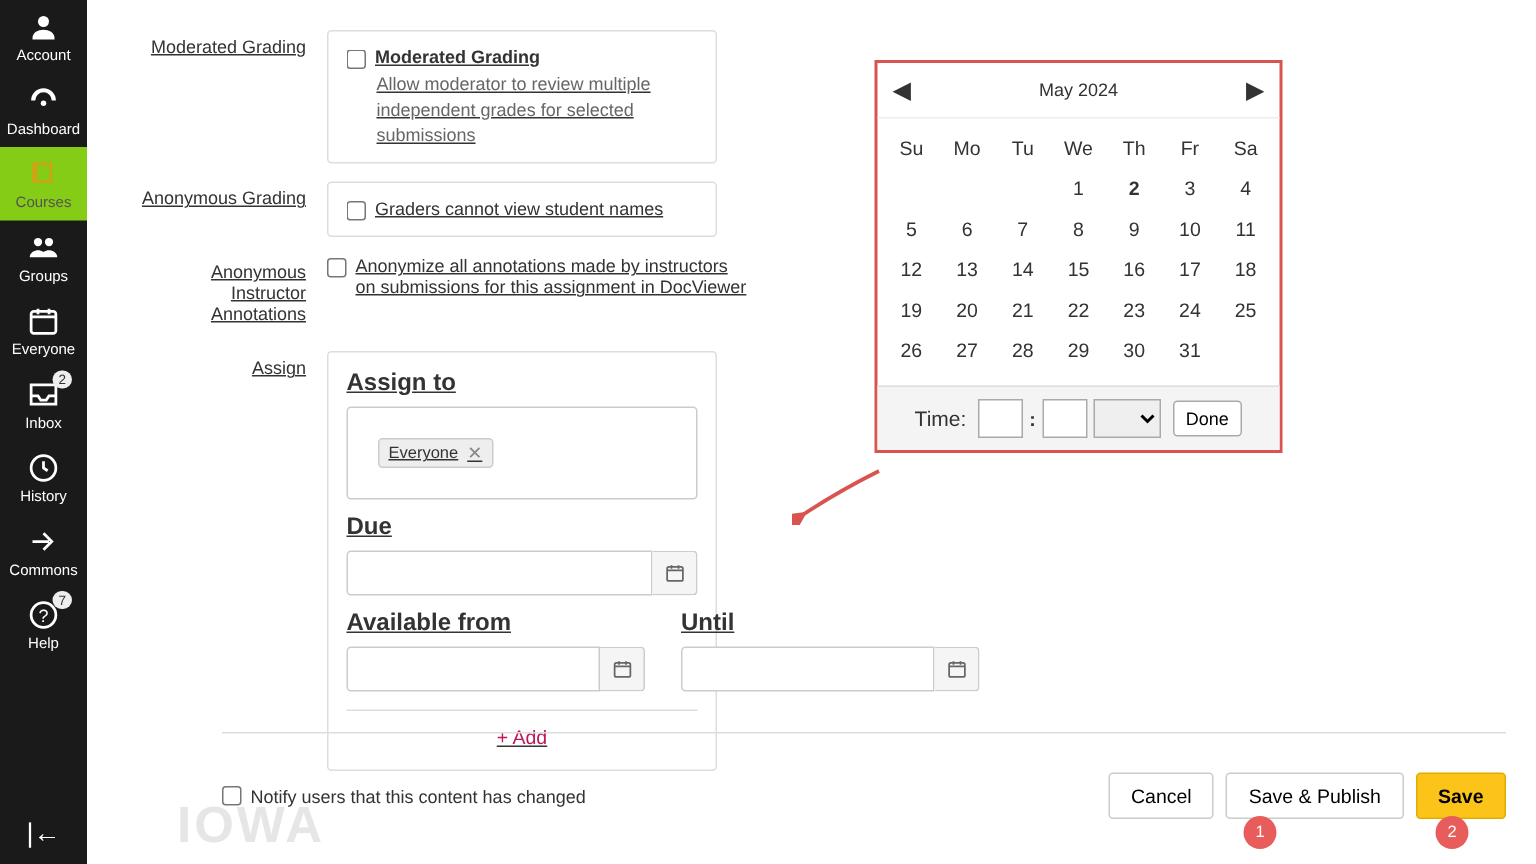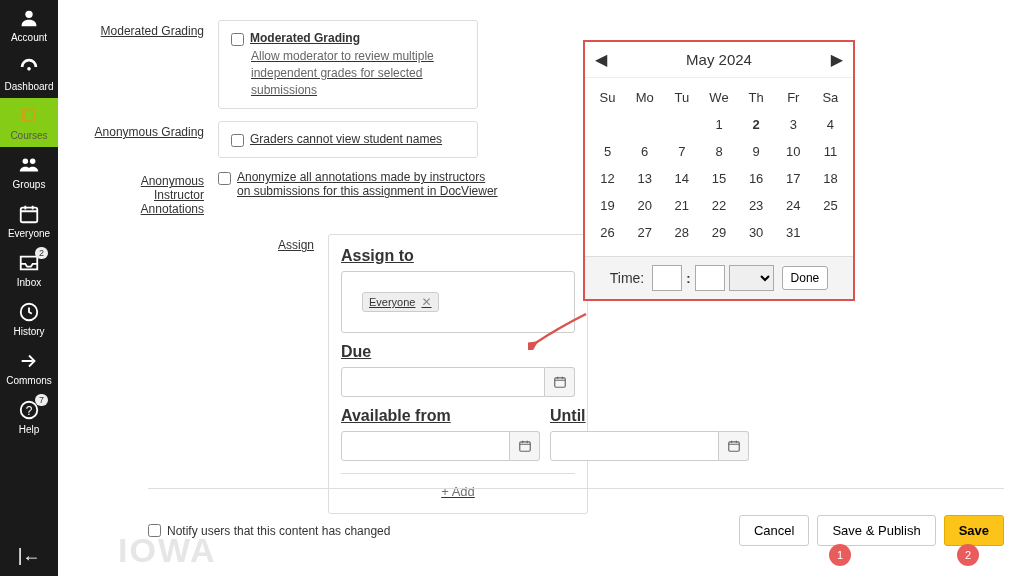--- a/index.html
+++ b/index.html
@@ -31,29 +31,29 @@
   
   .assign-box { border: 1px solid #ddd; border-radius: 3px; padding: 12px; width: 260px; }
   .assign-label { font-weight: bold; font-size: 16px; margin-bottom: 6px; display: block; }
   .tag-input { border: 1px solid #ccc; background: #fff; padding: 20px; border-radius: 3px; min-height: 30px; display: flex; flex-wrap: wrap; gap: 4px; align-items: center; margin-bottom: 10px; }
   .tag { background: #eee; border: 1px solid #ccc; border-radius: 3px; padding: 2px 6px; font-size: 11px; display: inline-flex; align-items: center; gap: 6px; }
   .tag-x { color: #888; cursor: pointer; font-size: 12px; }
   .date-field-wrap { display: flex; align-items: center; }
   .date-field { border: 1px solid #ccc; height: 30px; flex: 1; padding: 0 6px; font-size: 12px; border-radius: 3px 0 0 3px; }
   .date-btn { width: 30px; height: 30px; border: 1px solid #ccc; border-left: none; background: #f5f5f5; border-radius: 0 3px 3px 0; display: flex; align-items: center; justify-content: center; cursor: pointer; }
   .date-btn svg { width: 14px; height: 14px; fill: #666; }
-  .side-by-side { display: flex; gap: 10px; }
+  .side-by-side { display: flex; gap: 24px; }
   .side-by-side > div { flex: 1; }
-  .add-btn { margin-top: 12px; border-top: 1px solid #ddd; text-align: center; padding: 10px 0 2px; color: #737373; font-size: 13px; cursor: pointer; }
+  .add-btn { margin-top: 12px; border-top: 1px solid #ddd; text-align: center; padding: 10px 0 2px; color: #be185d; font-size: 13px; cursor: pointer; }
 
   
   .calendar { position: absolute; left: 525px; top: 40px; width: 272px; border: 2px solid #d9534f; background: #fff; z-index: 5; }
   .cal-header { display: flex; align-items: center; justify-content: space-between; padding: 8px 10px; border-bottom: 1px solid #eee; }
   .cal-nav { cursor: pointer; font-size: 16px; }
-  .cal-title { font-size: 15px; }
+  .cal-title { font-size: 12px; }
   .cal-grid { display: grid; grid-template-columns: repeat(7, 1fr); text-align: center; padding: 6px 4px 10px; }
   .cal-day-head { font-weight: normal; color: #333; padding: 6px 0; font-size: 13px; }
   .cal-cell { padding: 6px 0; font-size: 13px; color: #333; cursor: pointer; }
   .cal-cell.selected { font-weight: bold; }
   .cal-time { background: #f4f4f4; border-top: 1px solid #ddd; padding: 8px; display: flex; align-items: center; justify-content: center; gap: 4px; }
   .cal-time-label { font-size: 14px; margin-right: 4px; }
   .time-input { width: 30px; height: 26px; border: 1px solid #aaa; text-align: center; font-size: 12px; }
   .time-sep { font-weight: bold; }
   .ampm-select { width: 45px; height: 26px; border: 1px solid #aaa; font-size: 12px; }
   .done-btn { border: 1px solid #aaa; background: #fff; padding: 4px 8px; font-size: 12px; cursor: pointer; border-radius: 3px; margin-left: 4px; }
@@ -192,21 +192,21 @@
     <div class="form-row">
       <div class="form-label">Anonymous Instructor Annotations</div>
       <div class="form-control" style="max-width:280px;">
         <label class="checkbox-line">
           <input type="checkbox" style="">
           <span>Anonymize all annotations made by instructors on submissions for this assignment in DocViewer</span>
         </label>
       </div>
     </div>
 
-    <div class="form-row" style="margin-top:18px;justify-content:center;">
+    <div class="form-row" style="margin-top:18px;">
       <div class="form-label">Assign</div>
       <div class="assign-box">
         <span class="assign-label">Assign to</span>
         <div class="tag-input">
           <span class="tag">
             <span>Everyone</span>
             <span class="tag-x">✕</span>
           </span>
         </div>
 

